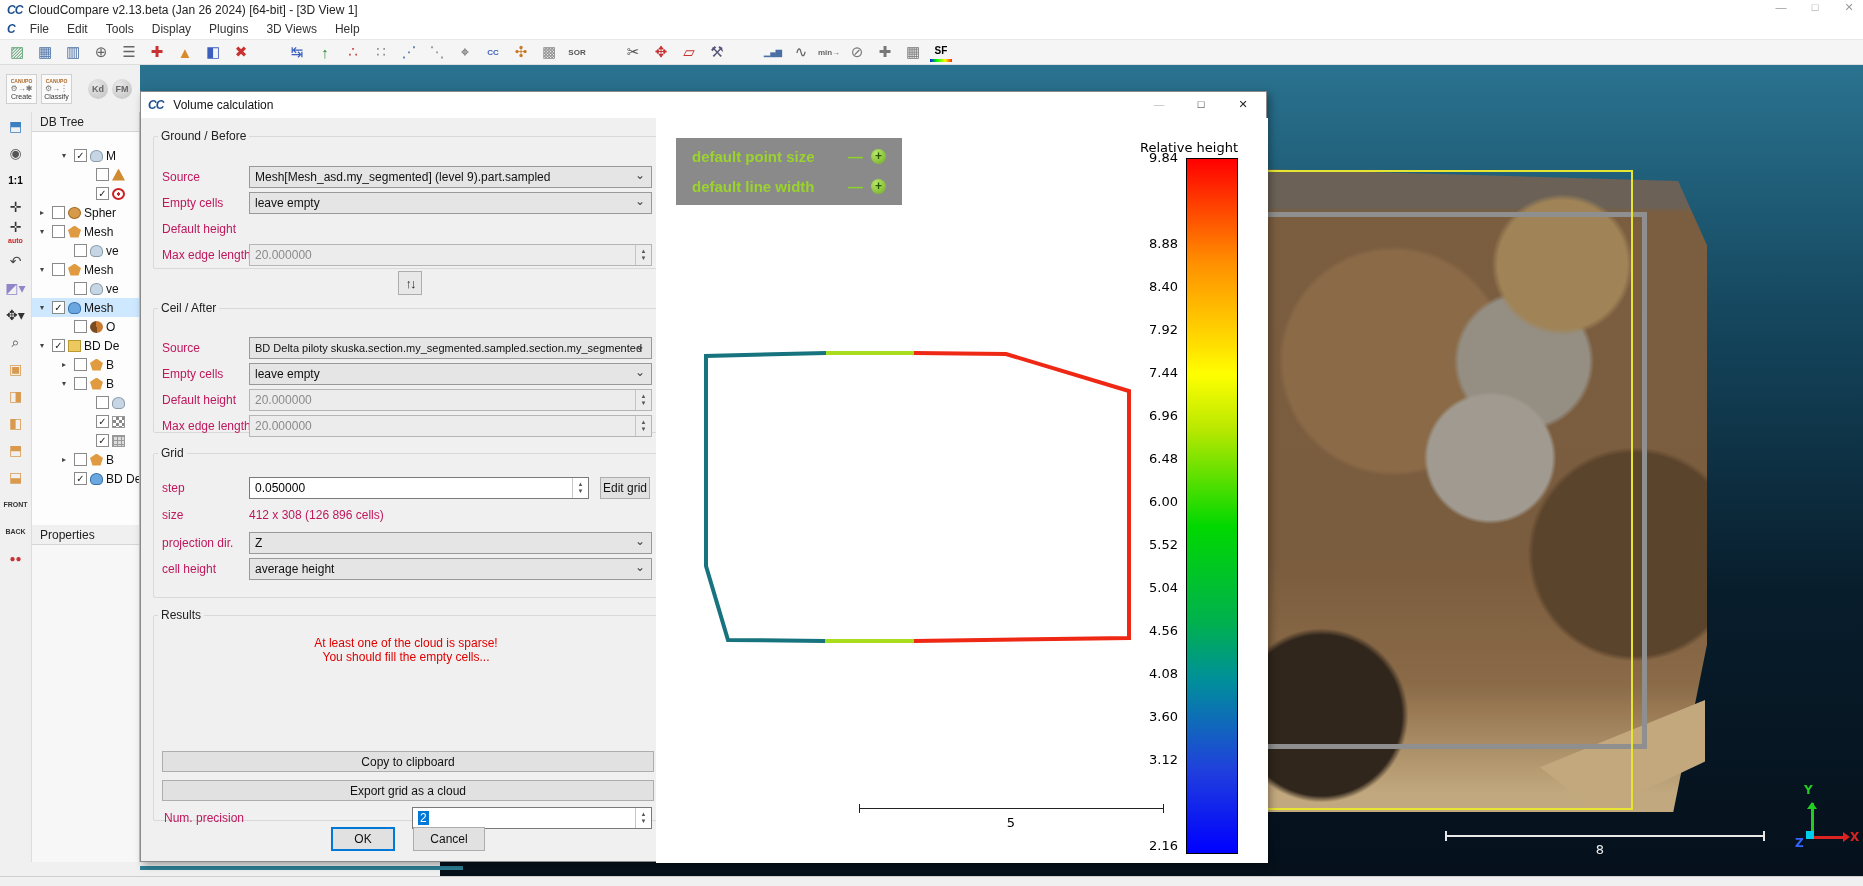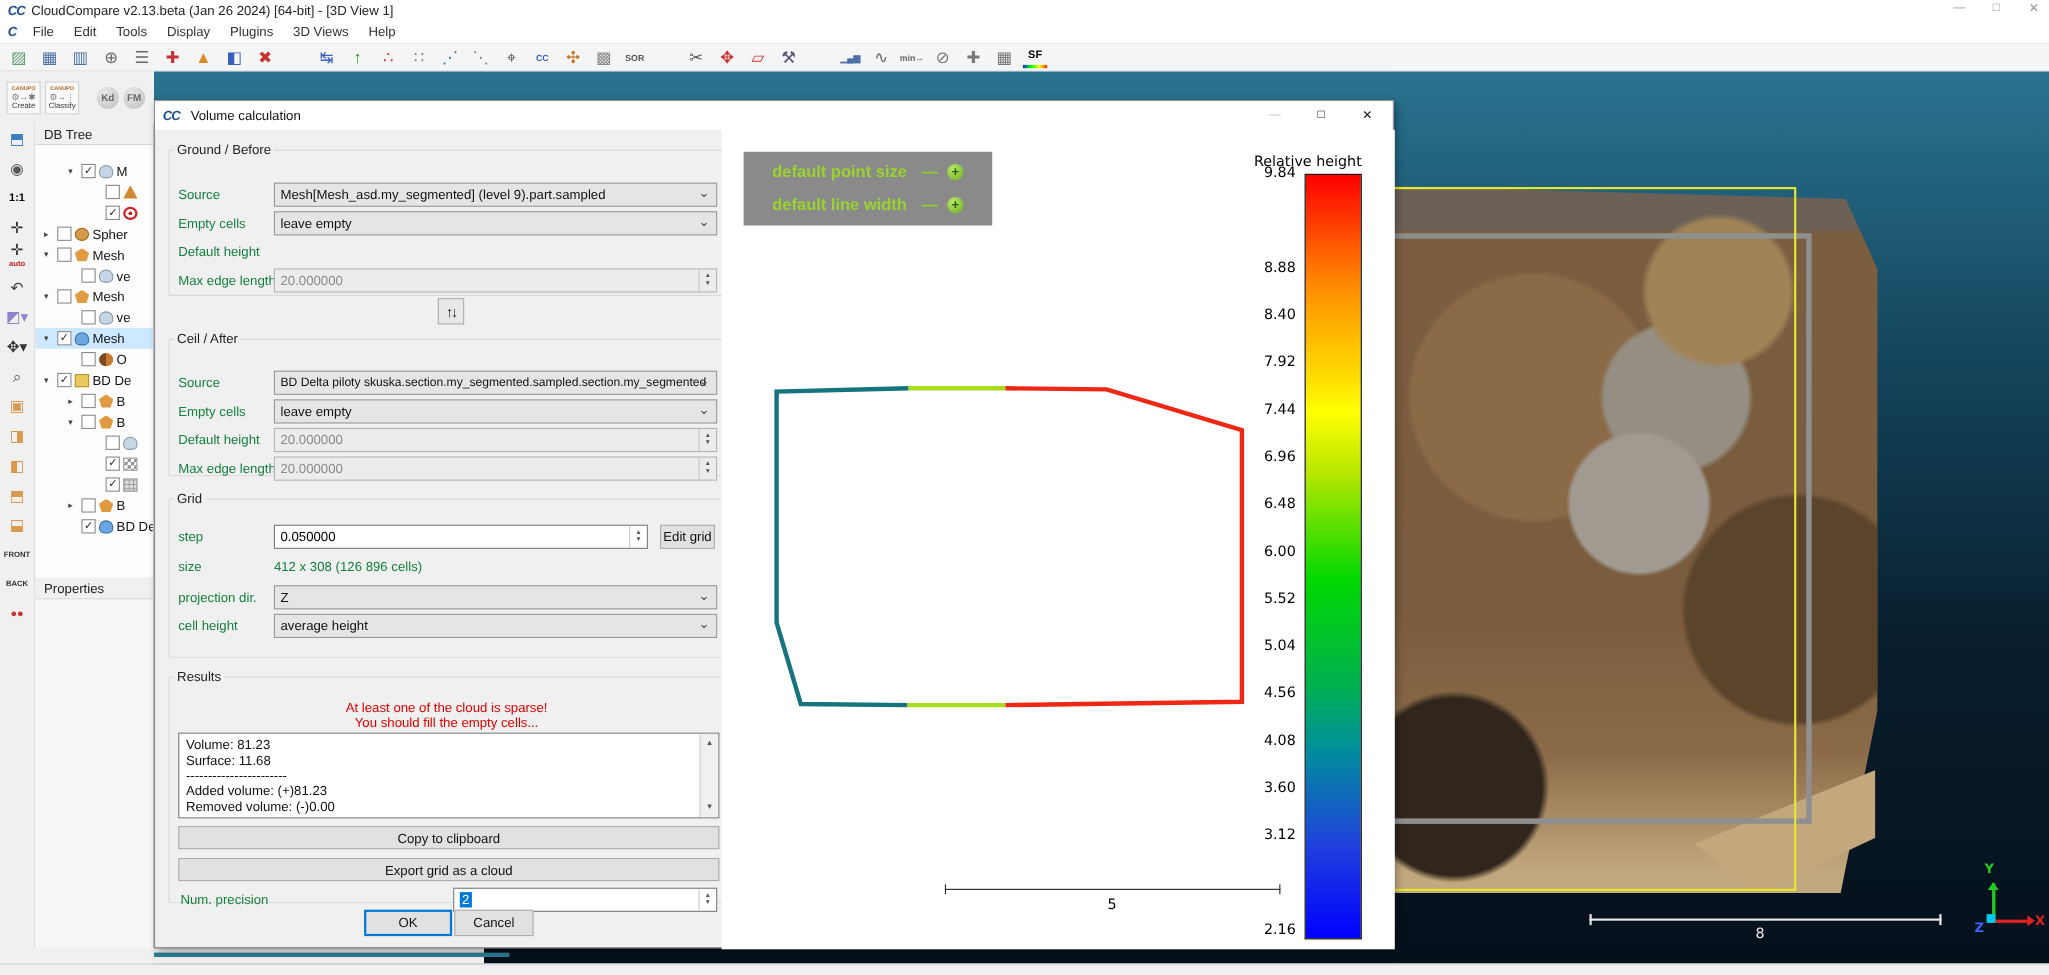--- a/index.html
+++ b/index.html
@@ -87,38 +87,38 @@
 
 
 #dialog { left:140px; top:91px; width:1127px; height:771px; background:#f0f0f0; border:1px solid #8a8a8a; box-shadow:3px 3px 8px rgba(0,0,0,.35); z-index:10; }
 #dlg-titlebar { position:absolute; left:0; top:0; width:100%; height:26px; background:#fff; display:flex; align-items:center; }
 #dlg-title { margin-left:4px; color:#111; }
 #dlg-buttons { position:absolute; right:2px; top:0; display:flex; }
 .dlg-btn { width:42px; height:24px; display:flex; align-items:center; justify-content:center; font-size:11px; color:#222; }
 .dlg-btn.dim { color:#c0c0c0; }
 fieldset.grp { position:absolute; border:1px solid #d9d9d9; border-radius:2px; }
 fieldset.grp legend { font-size:12px; color:#222; padding:0 3px; margin-left:4px; }
-.flabel { position:absolute; left:8px; color:#15803d; }
+.flabel { position:absolute; left:8px; color:#be185d; }
 .combo { position:absolute; background:#e5e5e5; border:1px solid #999; height:22px; display:flex; align-items:center; padding-left:5px; color:#111; }
 .combo .chev { position:absolute; right:6px; top:1px; color:#444; font-size:12px; }
 .spin { position:absolute; background:#ececec; border:1px solid #b5b5b5; height:22px; display:flex; align-items:center; padding-left:5px; color:#8a8a8a; }
 .spin.enabled { background:#fff; color:#000; border-color:#7a7a7a; }
 .spin .arrows { position:absolute; right:0; top:0; width:16px; height:20px; border-left:1px solid #c5c5c5; display:flex; flex-direction:column; align-items:center; justify-content:center; font-size:6px; color:#555; line-height:7px; }
 .pushbtn { position:absolute; background:#e1e1e1; border:1px solid #adadad; display:flex; align-items:center; justify-content:center; color:#111; height:22px; }
 .pushbtn.disabled { background:#d0d0d0; border-color:#bdbdbd; color:#8a8a8a; }
 .pushbtn.focus { border:2px solid #0078d7; }
 #swap-btn { position:absolute; left:257px; top:179px; width:24px; height:24px; background:#e8e8e8; border:1px solid #adadad; display:flex; align-items:center; justify-content:center; font-size:13px; letter-spacing:-2px; color:#222; }
 #warn1,#warn2 { position:absolute; width:100%; text-align:center; color:#e00000; font-size:12px; }
 #report-box { position:absolute; left:8px; top:44px; width:492px; height:78px; background:#fff; border:1px solid #7a7a7a; padding:3px 20px 3px 6px; color:#111; line-height:14px; overflow:hidden; }
 #report-scroll { position:absolute; right:0; top:0; width:17px; height:100%; background:#f0f0f0; border-left:1px solid #d0d0d0; display:flex; flex-direction:column; justify-content:space-between; align-items:center; font-size:7px; color:#555; padding:2px 0; }
 .selval { background:#0078d7; color:#fff; padding:0 2px; }
 
 
 #gridview { position:absolute; left:515px; top:26px; width:612px; height:745px; background:#fff; overflow:hidden; }
-#overlay-box { position:absolute; left:20px; top:20px; width:226px; height:67px; background:rgba(122,122,122,.88); padding:4px 26px; display:flex; flex-direction:column; justify-content:space-around; }
+#overlay-box { position:absolute; left:20px; top:20px; width:226px; height:67px; background:rgba(122,122,122,.88); padding:4px 16px; display:flex; flex-direction:column; justify-content:space-around; }
 .ovr-row { display:flex; align-items:center; gap:8px; }
 .ovr-label { color:#9bd32e; font-weight:bold; font-size:15px; flex:1; }
 .ovr-minus { color:#8ed02e; font-weight:bold; font-size:15px; }
 .ovr-plus { width:15px; height:15px; border-radius:50%; background:radial-gradient(circle at 35% 30%,#b8e868,#6faa20); color:#2a5a00; font-size:12px; line-height:14px; text-align:center; font-weight:bold; }
 #colorbar { position:absolute; left:530px; top:40px; width:52px; height:696px; border:1px solid #000;
  background:linear-gradient(180deg,#f00 0%,#ff9000 15%,#ffe000 27%,#ff0 31%,#b8e800 39%,#00d800 53%,#00b050 67%,#00909a 75%,#2040dd 88%,#00f 100%); }
 #cb-ticks { position:absolute; left:462px; top:33px; width:60px; height:702px; display:flex; flex-direction:column; justify-content:space-between; }
 #cb-ticks span { display:block; text-align:right; font-size:13px; height:14px; line-height:14px; font-family:"DejaVu Sans",sans-serif; color:#000; }
 #cb-title { position:absolute; left:432px; top:22px; width:150px; text-align:right; font-size:13px; font-family:"DejaVu Sans",sans-serif; color:#000; }
 #scalebar5 { position:absolute; left:203px; top:690px; width:305px; height:8px; border-top:1px solid #222; }
@@ -500,41 +500,30 @@
     <div class="combo" style="left:95px;top:98px;width:403px">
       <span>average height</span>
         <span class="chev">⌄</span>
     </div>
   </fieldset>
 
   <fieldset class="grp" style="left:12px;top:516px;width:506px;height:213px">
     <legend>Results</legend>
     <div id="warn2" style="top:28px">You should fill the empty cells...</div>
     <div id="warn1" style="top:14px">At least one of the cloud is sparse!</div>
-    <div id="report-box">
-      <div class="rline">Volume: 81.23</div>
-        <div class="rline">Surface: 11.68</div>
-        <div class="rline">-----------------------</div>
-        <div class="rline">Added volume: (+)81.23</div>
-        <div class="rline">Removed volume: (-)0.00</div>
-      <div id="report-scroll">
-          <span>▲</span>
-          <span>▼</span>
-        </div>
-    </div>
     <div class="pushbtn" style="left:8px;top:129px;width:492px;height:21px">Copy to clipboard</div>
     <div class="pushbtn" style="left:8px;top:158px;width:492px;height:21px">Export grid as a cloud</div>
     <span class="flabel" style="left:10px;top:189px">Num. precision</span>
     <div class="spin enabled" style="left:258px;top:185px;width:240px">
       <span class="selval">2</span>
       <span class="arrows">▲<br>▼</span>
     </div>
   </fieldset>
 
-  <div class="pushbtn focus" style="left:190px;top:735px;width:80px;height:24px">OK</div>
+  <div class="pushbtn focus" style="left:190px;top:735px;width:64px;height:24px">OK</div>
   <div class="pushbtn" style="left:272px;top:735px;width:72px;height:24px">Cancel</div>
 
   <div id="gridview">
     <div id="overlay-box">
       <div class="ovr-row">
         <span class="ovr-label">default point size</span>
         <span class="ovr-minus">—</span>
         <span class="ovr-plus">+</span>
       </div>
       <div class="ovr-row">

